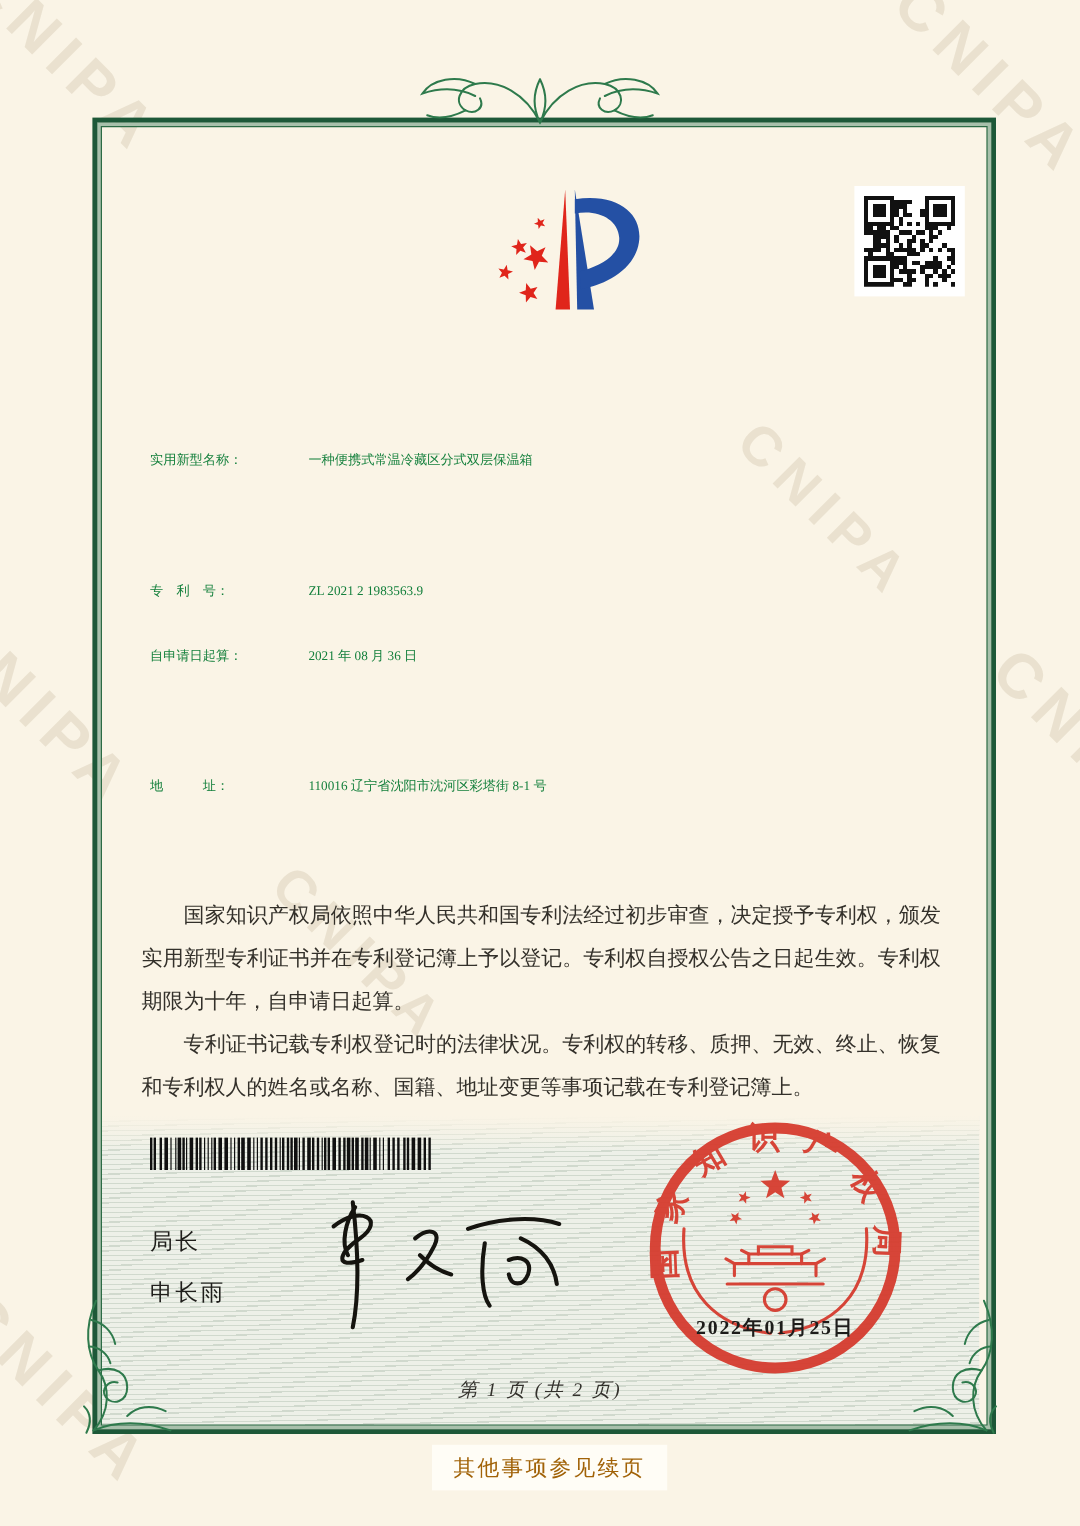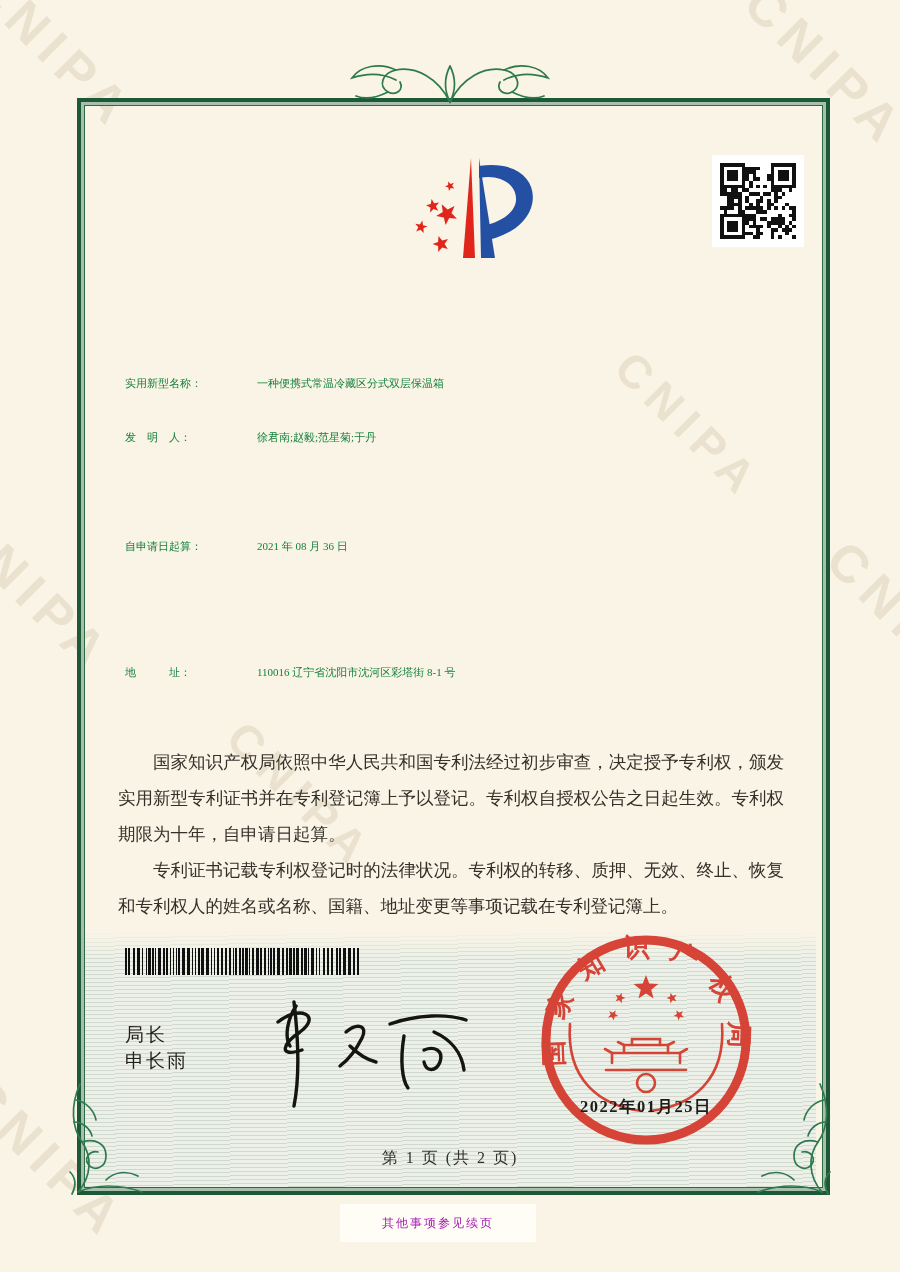--- a/index.html
+++ b/index.html
@@ -25,30 +25,30 @@
   .frow{position:absolute;left:125px;width:620px;font-size:11px;color:#15803d;white-space:nowrap;}
   .frow .lab{display:inline-block;width:132px;}
   .frow .lab2{display:inline-block;margin-left:62px;}
   .paras{position:absolute;left:118px;top:744px;width:666px;font-size:17.5px;line-height:36px;
          color:#33302a;text-align:justify;}
   .paras p{margin:0;text-indent:2em;}
   .barcode{position:absolute;left:125px;top:948px;width:234px;height:27px;display:flex;align-items:stretch;}
   .barcode div{height:100%;}
   .signer{position:absolute;left:125px;top:1022px;font-family:"Liberation Sans",sans-serif;
           font-size:19px;color:#1f1e1b;letter-spacing:2px;}
-  .signer .line2{}
+  .signer .line2{margin-top:16px;}
   .signature{position:absolute;left:238px;top:988px;width:245px;height:132px;}
   .seal{position:absolute;left:536px;top:930px;width:220px;height:220px;}
   .seal-date{position:absolute;left:545px;top:1096px;width:202px;text-align:center;
              font-size:16.5px;font-weight:bold;letter-spacing:1.5px;color:#1d1c1a;z-index:5;}
   .pagination{position:absolute;left:0;top:1148px;width:900px;text-align:center;
-              font-size:16px;letter-spacing:2px;color:#33312c;}
-  .foot-note{position:absolute;left:340px;top:1204px;width:196px;height:38px;background:#fffdf6;
-             display:flex;align-items:center;justify-content:center;font-size:12px;
-             letter-spacing:2px;color:#a21caf;}
+              font-size:16px;letter-spacing:2px;color:#33312c;font-style:italic;}
+  .foot-note{position:absolute;left:360px;top:1204px;width:196px;height:38px;background:#fffdf6;
+             display:flex;align-items:center;justify-content:center;font-size:18px;
+             letter-spacing:2px;color:#a16207;}
   .orn{position:absolute;pointer-events:none;}
 </style>
 </head>
 <body>
 
 <div id="page">
 
   <div class="wm" style="left:-48px;top:18px;">CNIPA</div>
   <div class="wm" style="left:724px;top:36px;">CNIPA</div>
   <div class="wm" style="left:596px;top:398px;font-size:46px;">CNIPA</div>
@@ -349,27 +349,27 @@
         <rect x="14" y="20" width="1" height="1" fill="#111"></rect>
         <rect x="16" y="20" width="1" height="1" fill="#111"></rect>
         <rect x="20" y="20" width="1" height="1" fill="#111"></rect>
       </svg>
   </div>
 
 
   <div class="frow" style="top:376px;">
     <span class="lab">实用新型名称：</span><span>一种便携式常温冷藏区分式双层保温箱</span>
   </div>
-  <div class="frow" style="top:430px;">
-    <span class="lab">发　明　人：</span><span>徐君南;赵毅;范星菊;于丹</span>
+  <div class="frow" style="top:485px;">
+    <span class="lab">专　利　号：</span><span>ZL 2021 2 1983563.9</span>
   </div>
   <div class="frow" style="top:539px;">
     <span class="lab">自申请日起算：</span><span>2021 年 08 月 36 日</span>
   </div>
-  <div class="frow" style="top:647px;margin-top:18px;">
+  <div class="frow" style="top:647px;">
     <span class="lab">地　　　址：</span><span>110016 辽宁省沈阳市沈河区彩塔街 8-1 号</span>
   </div>
 
   <div class="paras">
     <p>国家知识产权局依照中华人民共和国专利法经过初步审查，决定授予专利权，颁发实用新型专利证书并在专利登记簿上予以登记。专利权自授权公告之日起生效。专利权期限为十年，自申请日起算。</p>
     <p>专利证书记载专利权登记时的法律状况。专利权的转移、质押、无效、终止、恢复和专利权人的姓名或名称、国籍、地址变更等事项记载在专利登记簿上。</p>
   </div>
 
   <div class="barcode" id="barcode">
       <div style="width: 2px; background: rgb(16, 16, 16);"></div>

